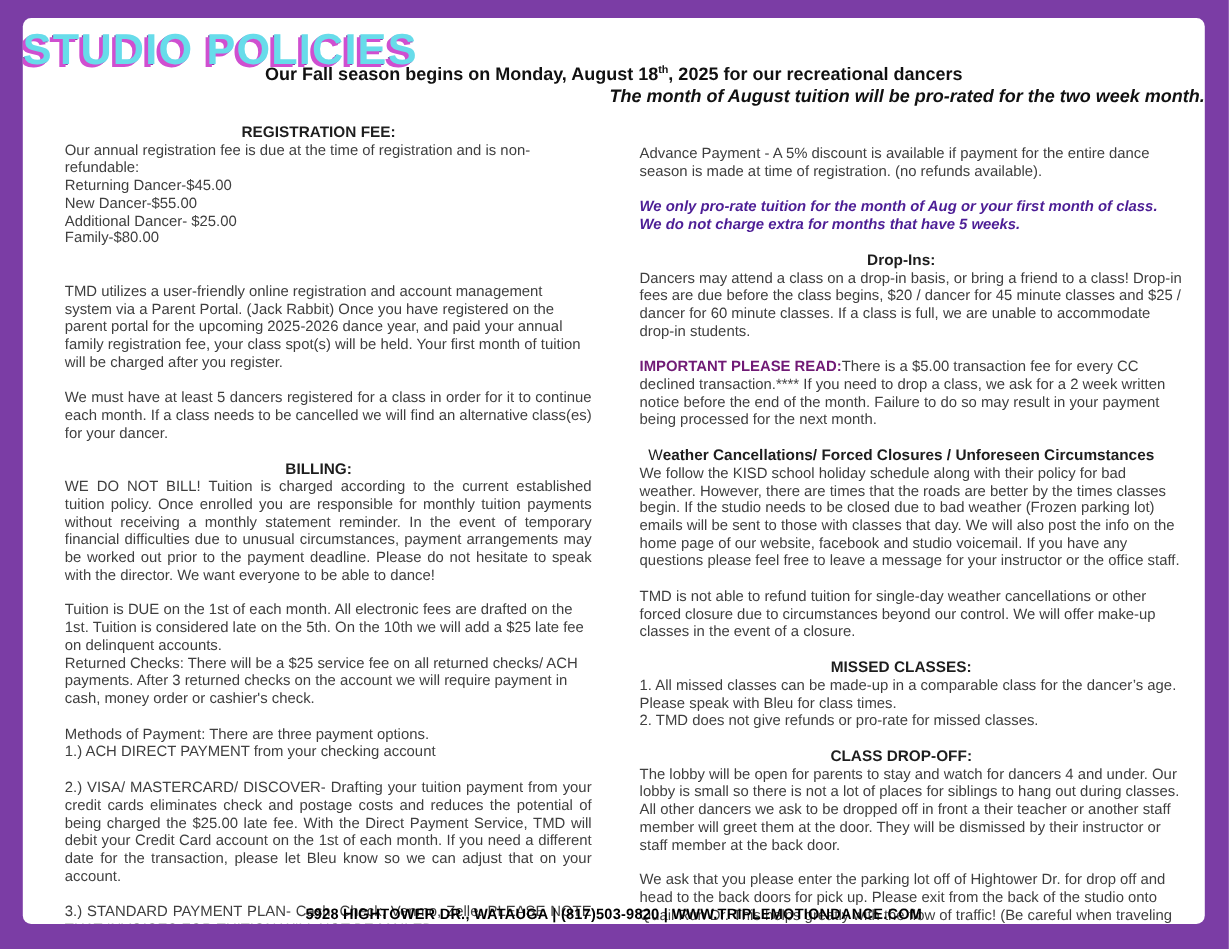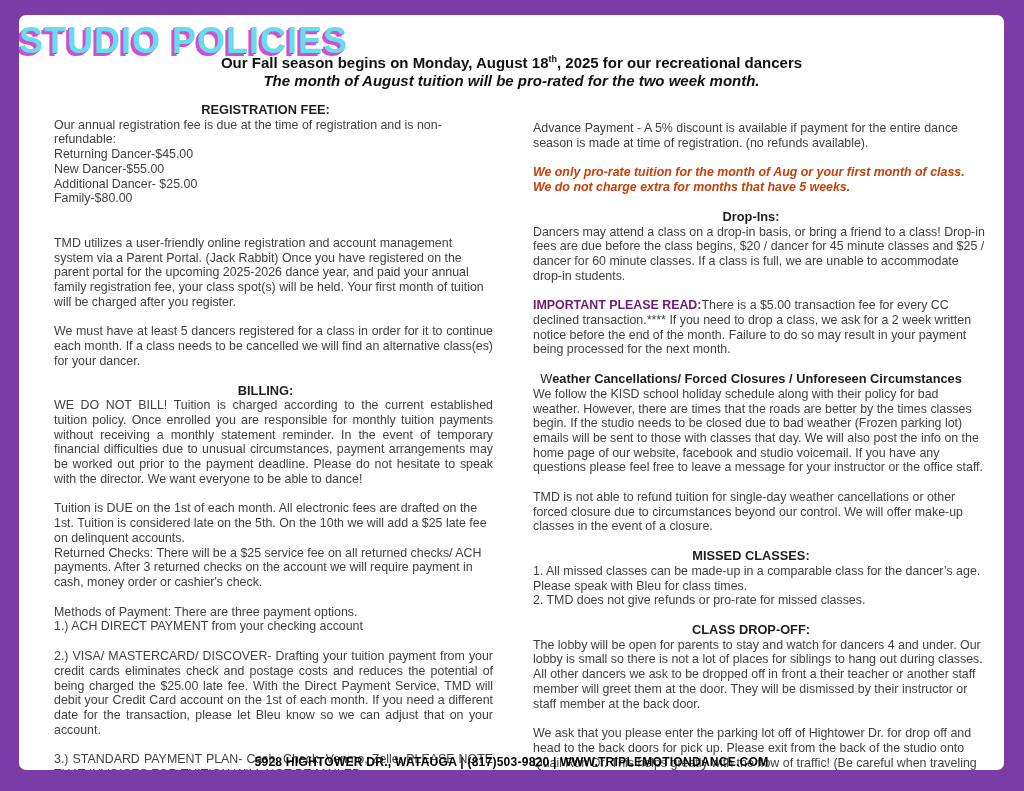--- a/index.html
+++ b/index.html
@@ -35,21 +35,21 @@
     top: 39px; left: 0; width: 100%;
     text-align: center;
   }
   .intro p {
     margin: 0;
     font-size: 15px;
     line-height: 18px;
     font-weight: bold;
     color: #111111;
   }
-  .intro p.italic { font-style: italic; }
+  .intro p.italic { font-style: italic; text-align: right; }
   .intro sup { font-size: 9px; vertical-align: super; line-height: 0; }
   .col {
     position: absolute;
     font-size: 12.4px;
     line-height: 14.7px;
     color: #3f3f3f;
   }
   .col-left  { left: 19px;  top: 88px;  width: 455px; }
   .col-right { left: 498px; top: 106px; width: 468px; }
   .col h2 {
@@ -58,21 +58,21 @@
     line-height: 14.7px;
     font-weight: bold;
     color: #1d1d1d;
     text-align: center;
   }
   .col p { margin: 0 0 15px 16px; }
   .col p.tight { margin-bottom: 0; }
   .col p.gap-lg { margin-bottom: 30px; }
   .col p.just { text-align: justify; }
   .col p.last { margin-bottom: 0; }
-  .bold-italic { font-weight: bold; font-style: italic; color: #c2410c; }
+  .bold-italic { font-weight: bold; font-style: italic; color: #4c1d95; }
   .inline-bold { font-weight: bold; color: #701a75; }
   .normal-w { font-weight: normal; }
   .footer {
     position: absolute;
     bottom: 0px; left: 0; width: 100%;
     text-align: center;
     font-size: 12.5px;
     line-height: 15px;
     font-weight: bold;
     letter-spacing: 0.2px;

